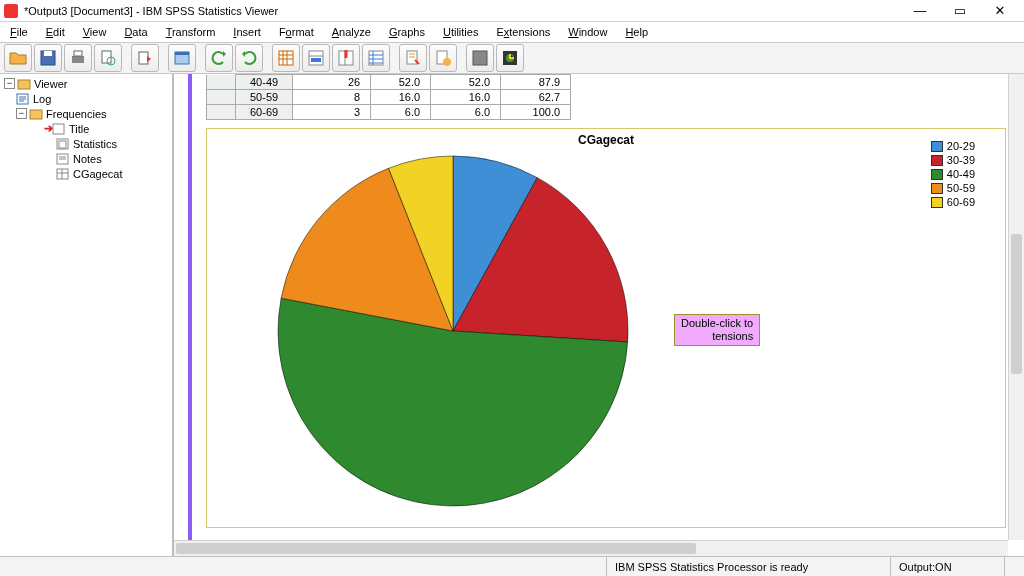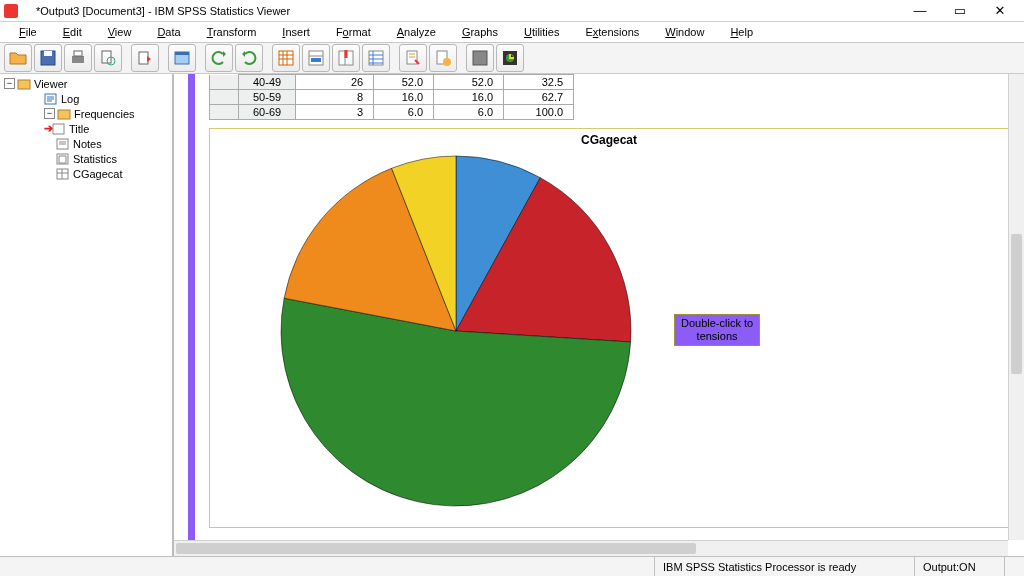--- a/index.html
+++ b/index.html
@@ -1,60 +1,60 @@
 <!DOCTYPE html>
 <html><head>
 <meta charset="utf-8">
 <style>
 * { box-sizing: border-box; margin: 0; padding: 0; font-family: "Segoe UI", Tahoma, sans-serif; font-size: 11px; }
 body { width: 1024px; height: 576px; background: #fff; overflow: hidden; display: flex; flex-direction: column; }
 
 .titlebar { height: 22px; background: #fff; display: flex; align-items: center; padding: 0 4px; border-bottom: 1px solid #d0d0d0; }
 .titlebar .app-icon { width: 14px; height: 14px; background: #e33; border-radius: 2px; margin-right: 6px; }
-.titlebar .title { flex: 1; margin-left: 12px; }
+.titlebar .title { flex: 1; }
 .titlebar .winbtn { width: 40px; height: 20px; display: flex; align-items: center; justify-content: center; font-size: 13px; }
 
-.menubar { height: 20px; background: #fff; display: flex; align-items: center; padding: 0 11px; gap: 10px; }
+.menubar { height: 20px; background: #fff; display: flex; align-items: center; padding: 0 2px; gap: 2px; }
 .menubar .menuitem { padding: 2px 8px; }
 .menubar .menuitem u { text-decoration: underline; }
 
 .toolbar { height: 32px; background: #f4f4f4; border-top: 1px solid #c9c9c9; border-bottom: 1px solid #c9c9c9; display: flex; align-items: center; padding: 0 4px; gap: 2px; }
 .tbtn { width: 28px; height: 28px; border: 1px solid #b8b8b8; background: linear-gradient(#fdfdfd,#ececec); border-radius: 3px; display:flex; align-items:center; justify-content:center; }
 .tbtn svg { width: 20px; height: 20px; }
 .tsep { width: 5px; }
 
 .workspace { flex: 1; display: flex; min-height: 0; }
 .sidebar { width: 174px; border-right: 2px solid #bcbcbc; background: #fff; padding: 2px 0; position: relative; }
 .tree-row { display: flex; align-items: center; height: 15px; padding-right: 4px; }
 .tree-row .exp { width: 11px; height: 11px; border: 1px solid #888; background:#fff; display:flex; align-items:center; justify-content:center; font-size:9px; line-height:1; margin-right: 2px; }
 .tree-row .icon { width: 14px; height: 12px; margin-right: 3px; display:flex; align-items:center; justify-content:center; }
 .ind1 { padding-left: 4px; }
-.ind2 { padding-left: 16px; margin-left: 28px; }
+.ind2 { padding-left: 16px; }
 .ind4 { padding-left: 56px; }
 
 .content { flex: 1; background: #fff; position: relative; overflow: hidden; }
-.content-inner { position: absolute; left: 14px; top: 0; right: 16px; bottom: 0; border-left: 7px solid #8b5cf6; }
+.content-inner { position: absolute; left: 14px; top: 0; right: 16px; bottom: 0; border-left: 4px solid #8b5cf6; }
 .vscroll { position: absolute; right: 0; top: 0; width: 16px; bottom: 16px; background: #f0f0f0; border-left:1px solid #d0d0d0; }
 .vscroll .thumb { position:absolute; top: 160px; left:2px; right:2px; height: 140px; background:#cfcfcf; border-radius:2px; }
 .hscroll { position: absolute; left: 0; right: 16px; bottom: 0; height: 16px; background: #f0f0f0; border-top:1px solid #d0d0d0; }
 .hscroll .thumb { position:absolute; left:2px; top:2px; bottom:2px; width: 520px; background:#cfcfcf; border-radius:2px; }
 
 .freqtable { border-collapse: collapse; margin-left: 14px; }
 .freqtable td, .freqtable th { border: 1px solid #aaa; padding: 1px 10px; text-align: right; font-size: 11px; height: 14px; }
 .freqtable .rowhdr { background: #eef0f0; text-align: center; padding: 1px 14px; }
 
 .chartbox { margin: 8px 0 0 14px; width: 800px; height: 400px; border: 1px solid #d8c96a; background: #fff; position: relative; }
 .chart-title { position: absolute; top: 4px; left: 50%; transform: translateX(-50%); font-weight: bold; font-size: 12px; }
 .pie-wrap { position: absolute; left: 66px; top: 22px; }
 .legend { position: absolute; right: 30px; top: 10px; font-size: 11px; }
 .legend-row { display: flex; align-items: center; height: 14px; }
 .legend-sw { width: 12px; height: 11px; border: 1px solid #333; margin-right: 4px; }
-.tooltip-hint { position: absolute; left: 500px; top: 240px; background: #8b5cf6; border: 1px solid #a09030; padding: 2px 6px; font-size: 10px; text-align:center; line-height:1.2; }
-
-.statusbar { height: 20px; border-top: 1px solid #c0c0c0; background: #f4f4f4; display:flex; align-items:flex-start; font-size:11px; }
+.tooltip-hint { position: absolute; left: 500px; top: 240px; background: #f0abfc; border: 1px solid #a09030; padding: 2px 6px; font-size: 10px; text-align:right; line-height:1.2; }
+
+.statusbar { height: 20px; border-top: 1px solid #c0c0c0; background: #f4f4f4; display:flex; align-items:flex-start; font-size:11px;gap:24px; }
 .statusbar .cell { border-left:1px solid #c0c0c0; height:100%; display:flex; align-items:center; padding: 0 8px; }
 .statusbar .flex { flex:1; }
 </style>
 </head>
 <body>
 
 <div class="titlebar">
   <div class="app-icon"></div>
   <div class="title">*Output3 [Document3] - IBM SPSS Statistics Viewer</div>
   <div class="winbtn">—</div>
@@ -221,33 +221,33 @@
           <svg width="14" height="12">
             <rect x="1" y="1" width="11" height="10" fill="#fff" stroke="#888"></rect>
           </svg>
         </span>
       <span>Title</span>
     </div>
     <div class="tree-row ind4">
       <span class="icon">
           <svg width="14" height="12">
             <rect x="1" y="1" width="11" height="10" fill="#fff" stroke="#888"></rect>
+            <path d="M3 3h7v7h-7z" fill="none" stroke="#888"></path>
+          </svg>
+        </span>
+      <span>Statistics</span>
+    </div>
+    <div class="tree-row ind4">
+      <span class="icon">
+          <svg width="14" height="12">
+            <rect x="1" y="1" width="11" height="10" fill="#fff" stroke="#888"></rect>
             <path d="M3 4h7M3 6h7" stroke="#888"></path>
           </svg>
         </span>
       <span>Notes</span>
-    </div>
-    <div class="tree-row ind4">
-      <span class="icon">
-          <svg width="14" height="12">
-            <rect x="1" y="1" width="11" height="10" fill="#fff" stroke="#888"></rect>
-            <path d="M3 3h7v7h-7z" fill="none" stroke="#888"></path>
-          </svg>
-        </span>
-      <span>Statistics</span>
     </div>
     <div class="tree-row ind4">
       <span class="icon">
           <svg width="14" height="12">
             <rect x="1" y="1" width="11" height="10" fill="#fff" stroke="#888"></rect>
             <path d="M1 5h11M6 1v10" stroke="#888"></path>
           </svg>
         </span>
       <span>CGagecat</span>
     </div>
@@ -257,21 +257,21 @@
     <div class="content-inner">
 
       <table class="freqtable">
         <tbody>
             <tr>
           <td class="rowhdr" style="border-left:1px solid #aaa;border-top:none" colspan="1"></td>
           <td class="rowhdr">40-49</td>
           <td style="width:78px">26</td>
           <td style="width:60px">52.0</td>
           <td style="width:70px">52.0</td>
-          <td style="width:70px">32.5</td>
+          <td style="width:70px">87.9</td>
         </tr>
         <tr>
           <td class="rowhdr"></td>
           <td class="rowhdr">50-59</td>
           <td>8</td>
           <td>16.0</td>
           <td>16.0</td>
           <td>62.7</td>
         </tr>
         <tr>
@@ -289,20 +289,42 @@
         <div class="chart-title">CGagecat</div>
         <div class="pie-wrap">
           <svg id="pie-svg" width="360" height="360" viewBox="0 0 360 360">
               <path d="M180 180 L180 5 A175 175 0 0 1 264.3068929678002 26.64633099232387 Z" fill="#3f8fd6" stroke="#000" stroke-width="0.5"></path>
               <path d="M180 180 L264.3068929678002 26.64633099232387 A175 175 0 0 1 354.65467747494756 190.9883409176298 Z" fill="#c6242a" stroke="#000" stroke-width="0.5"></path>
               <path d="M180 180 L354.65467747494756 190.9883409176298 A175 175 0 1 1 8.099731122479483 147.20826994749817 Z" fill="#2f8a2f" stroke="#000" stroke-width="0.5"></path>
               <path d="M180 180 L8.099731122479483 147.20826994749817 A175 175 0 0 1 115.57820328018138 17.289114969555982 Z" fill="#ef8a1d" stroke="#000" stroke-width="0.5"></path>
               <path d="M180 180 L115.57820328018138 17.289114969555982 A175 175 0 0 1 179.99999999999997 5 Z" fill="#f2d224" stroke="#000" stroke-width="0.5"></path>
             </svg>
         </div>
+        <div class="legend">
+          <div class="legend-row">
+              <span class="legend-sw" style="background:#3f8fd6"></span>
+              <span>20-29</span>
+            </div>
+          <div class="legend-row">
+              <span class="legend-sw" style="background:#c6242a"></span>
+              <span>30-39</span>
+            </div>
+          <div class="legend-row">
+              <span class="legend-sw" style="background:#2f8a2f"></span>
+              <span>40-49</span>
+            </div>
+          <div class="legend-row">
+              <span class="legend-sw" style="background:#ef8a1d"></span>
+              <span>50-59</span>
+            </div>
+          <div class="legend-row">
+              <span class="legend-sw" style="background:#f2d224"></span>
+              <span>60-69</span>
+            </div>
+        </div>
       </div>
     </div>
     <div class="vscroll">
         <div class="thumb"></div>
       </div>
     <div class="hscroll">
         <div class="thumb"></div>
       </div>
 
     <div class="tooltip-hint">

